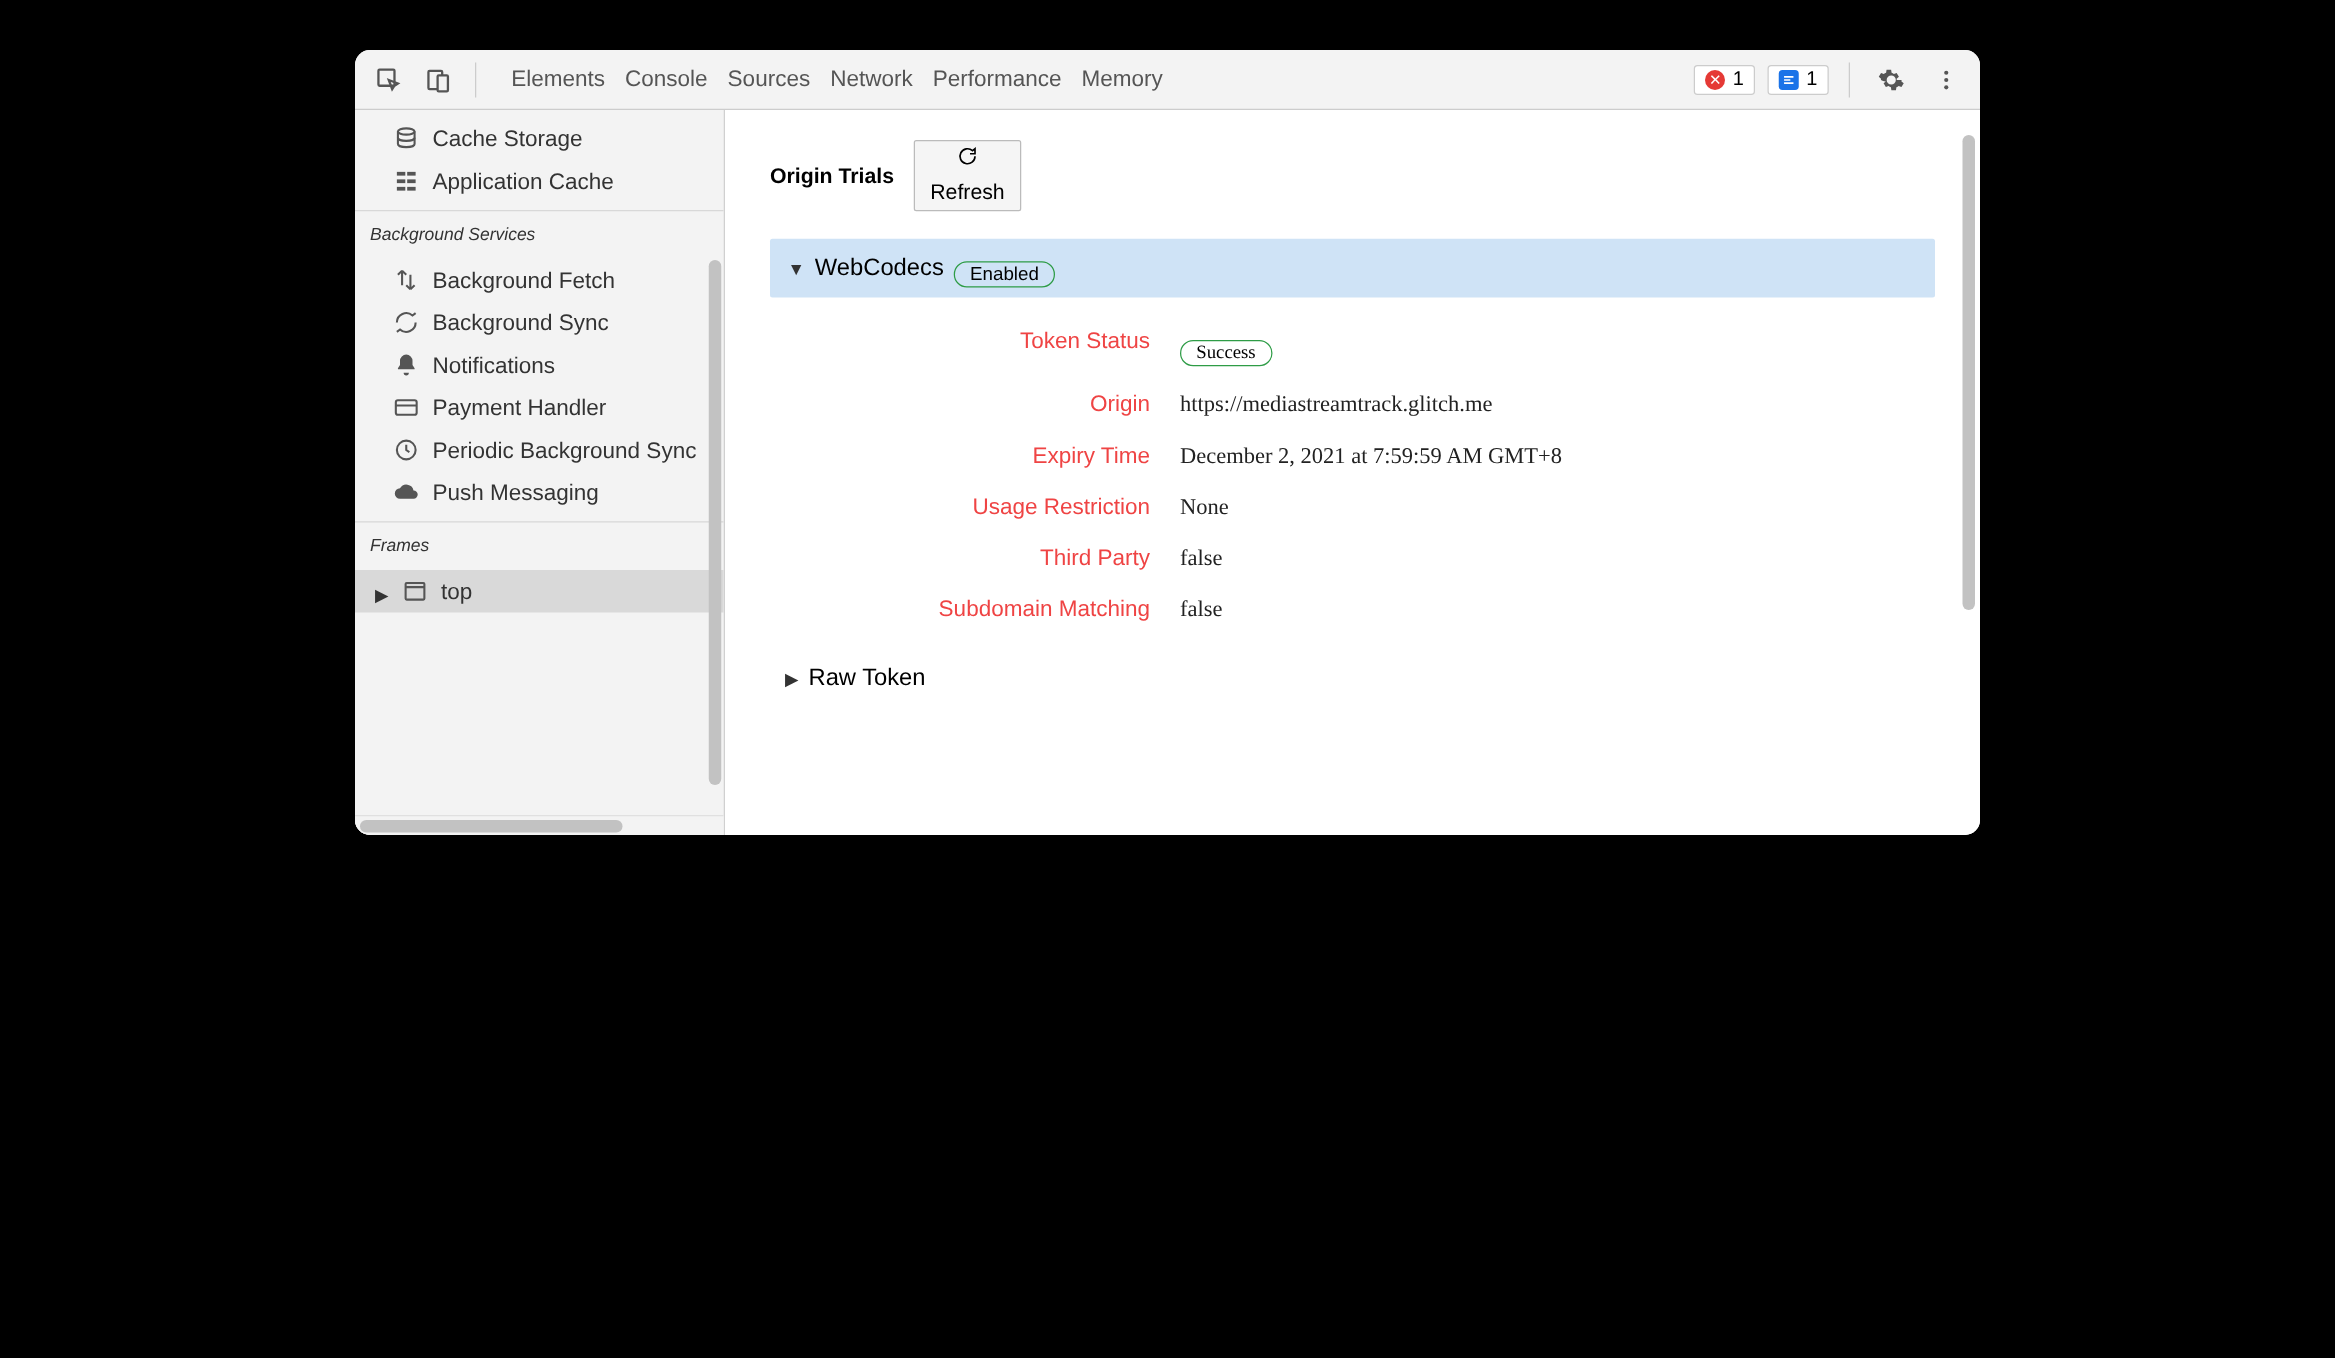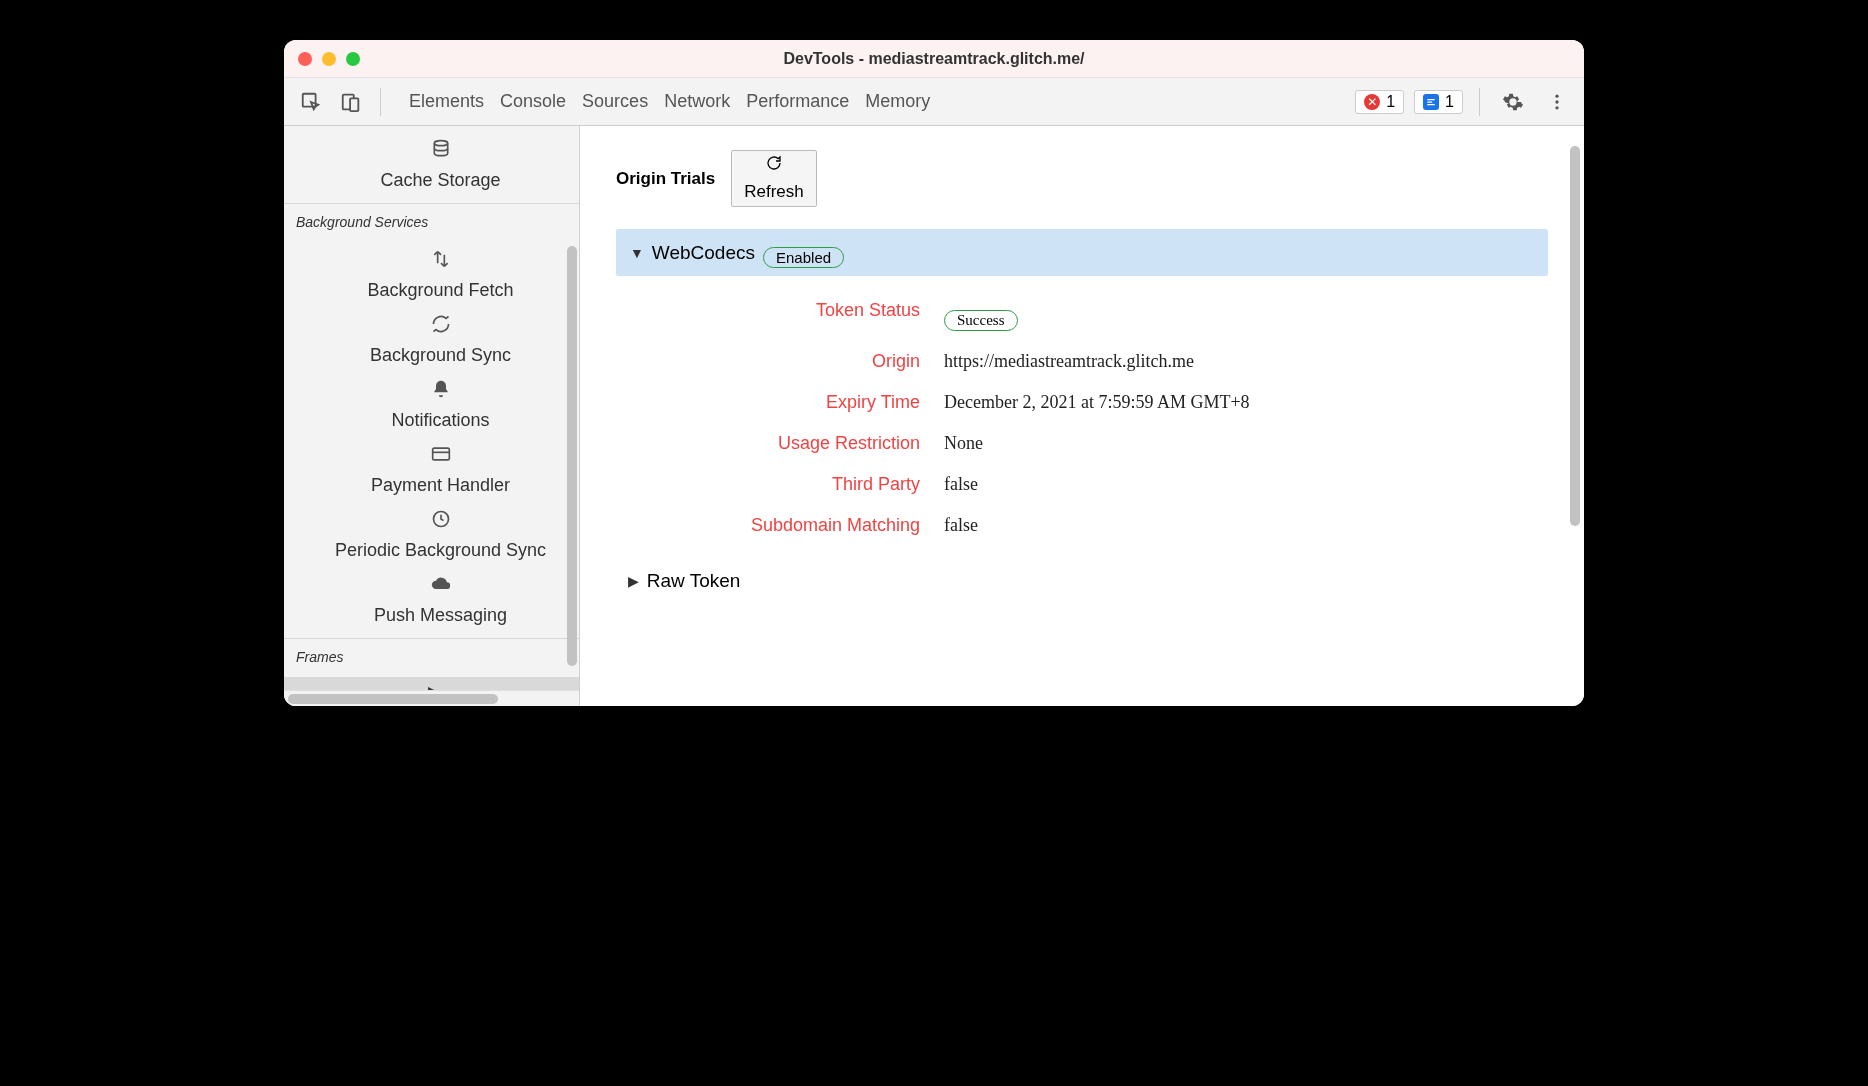--- a/index.html
+++ b/index.html
@@ -116,29 +116,28 @@
   .sgroup { padding: 6px 0; }
   .shdr {
     padding: 10px 12px 6px;
     font-size: 14px;
     color: #333;
     border-top: 1px solid #d8d8d8;
     font-style: italic;
   }
   .sitem {
     display: flex;
-    align-items: center;
+    align-items: flex-end;
     gap: 10px;
     padding: 6px 12px 6px 30px;
     font-size: 18px;
     color: #333;
     cursor: pointer;
     white-space: nowrap;
     overflow: hidden;
-    flex-direction: column;
   }
   .sitem.indent-less { padding-left: 16px; }
   .sitem.selected { background: #d9d9d9; }
   .sicon {
     width: 22px; height: 22px;
     display: flex; align-items: center; justify-content: center;
     color: #555;
     flex-shrink: 0;
   }
   .h-scroll-track {
@@ -239,28 +238,20 @@
     margin-left: 12px;
     font-size: 19px;
     cursor: pointer;
   }
 </style>
 </head>
 <body>
 
 <div class="window">
 
-  <div class="titlebar">
-    <div class="traffic">
-      <div class="dot red"></div>
-      <div class="dot yellow"></div>
-      <div class="dot green"></div>
-    </div>
-    <div class="titlebar-title">DevTools - mediastreamtrack.glitch.me/</div>
-  </div>
 
   <div class="toolbar">
     <div class="tb-icon">
       <svg width="22" height="22" viewBox="0 0 24 24" fill="none" stroke="currentColor" stroke-width="2">
           <rect x="3" y="3" width="14" height="14" rx="1"></rect>
           <path d="M12 12 l8 3 -3 2 -2 3 z"></path>
         </svg>
     </div>
     <div class="tb-icon">
       <svg width="22" height="22" viewBox="0 0 24 24" fill="none" stroke="currentColor" stroke-width="2">
@@ -313,20 +304,33 @@
         <div class="sgroup">
           <div class="sitem">
             <span class="sicon">
               <svg width="20" height="20" viewBox="0 0 24 24" fill="none" stroke="currentColor" stroke-width="2">
                   <ellipse cx="12" cy="5" rx="8" ry="3"></ellipse>
                   <path d="M4 5v6c0 1.7 3.6 3 8 3s8-1.3 8-3V5"></path>
                   <path d="M4 11v6c0 1.7 3.6 3 8 3s8-1.3 8-3v-6"></path>
                 </svg>
             </span>
             <span>Cache Storage</span>
+          </div>
+          <div class="sitem">
+            <span class="sicon">
+              <svg width="18" height="18" viewBox="0 0 24 24" fill="currentColor">
+                  <rect x="2" y="2" width="9" height="4"></rect>
+                  <rect x="13" y="2" width="9" height="4"></rect>
+                  <rect x="2" y="10" width="9" height="4"></rect>
+                  <rect x="13" y="10" width="9" height="4"></rect>
+                  <rect x="2" y="18" width="9" height="4"></rect>
+                  <rect x="13" y="18" width="9" height="4"></rect>
+                </svg>
+            </span>
+            <span>Application Cache</span>
           </div>
         </div>
 
         <div class="shdr">Background Services</div>
         <div class="sgroup">
           <div class="sitem">
             <span class="sicon">
               <svg width="20" height="20" viewBox="0 0 24 24" fill="none" stroke="currentColor" stroke-width="2">
                   <path d="M8 3v14m0-14l-4 4m4-4l4 4"></path>
                   <path d="M16 21V7m0 14l4-4m-4 4l-4-4"></path>

